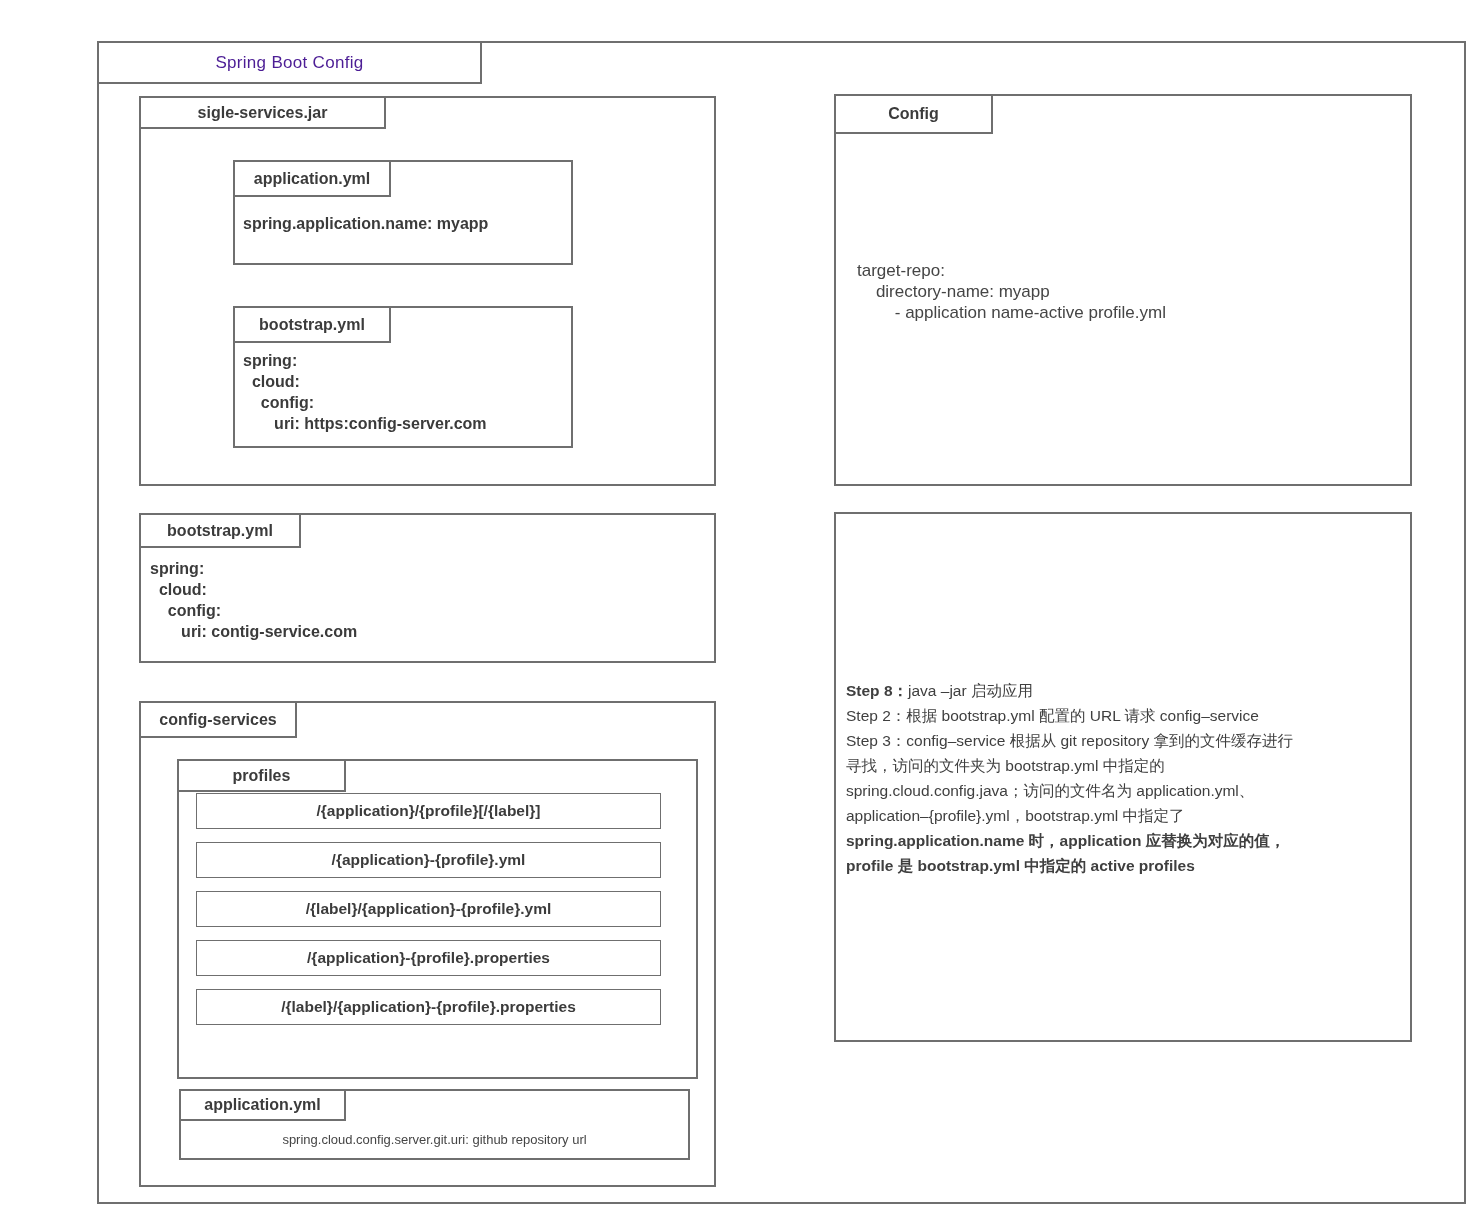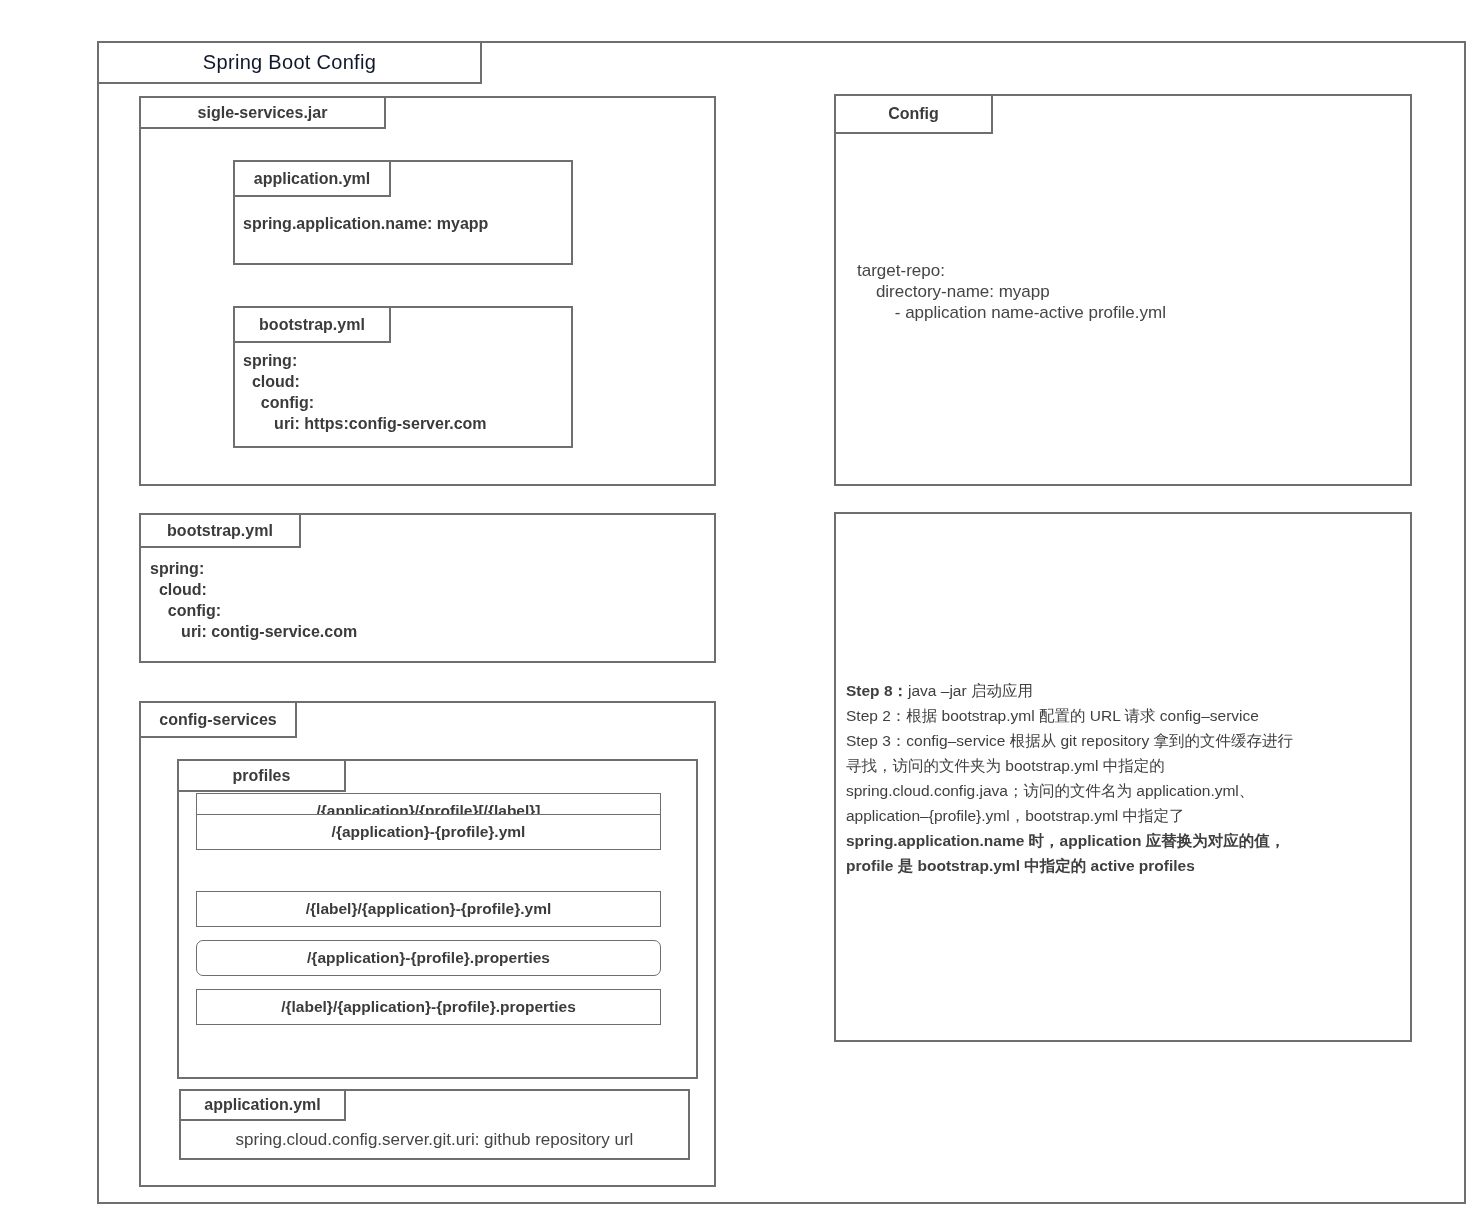--- a/index.html
+++ b/index.html
@@ -29,22 +29,22 @@
     display: flex;
     align-items: center;
     justify-content: center;
     font-weight: 700;
     font-size: 16px;
     color: #3b3b3b;
     z-index: 3;
   }
   .title-tab {
     font-weight: 400;
-    font-size: 20px;
-    color: #0f172a;
+    font-size: 17px;
+    color: #4c1d95;
     letter-spacing: 0.3px;
     text-align: center;
   }
   .yml {
     position: absolute;
     white-space: pre;
     font-weight: 700;
     font-size: 16px;
     line-height: 21px;
     color: #3b3b3b;
@@ -74,21 +74,21 @@
     font-size: 15.5px;
     color: #3b3b3b;
     z-index: 2;
   }
   .center-line {
     position: absolute;
     display: flex;
     align-items: center;
     justify-content: center;
     font-weight: 400;
-    font-size: 17px;
+    font-size: 13px;
     color: #454545;
     z-index: 2;
   }
   .steps {
     position: absolute;
     left: 846px;
     top: 678px;
     width: 556px;
     font-size: 15.5px;
     line-height: 25px;
@@ -140,23 +140,23 @@
   <div class="tab" style="left:139px; top:701px; width:158px; height:37px;">
     <span>config-services</span>
   </div>
 
   <div class="box" style="left:177px; top:759px; width:521px; height:320px;"></div>
   <div class="tab" style="left:177px; top:759px; width:169px; height:33px;">
     <span>profiles</span>
   </div>
 
   <div class="res-row" style="top:793px;">/{application}/{profile}[/{label}]</div>
-  <div class="res-row" style="top:814px;">/{application}-{profile}.yml</div>
+  <div class="res-row" style="top:842px;">/{application}-{profile}.yml</div>
   <div class="res-row" style="top:891px;">/{label}/{application}-{profile}.yml</div>
-  <div class="res-row" style="top:940px;border-radius:7px;">/{application}-{profile}.properties</div>
+  <div class="res-row" style="top:940px;">/{application}-{profile}.properties</div>
   <div class="res-row" style="top:989px;">/{label}/{application}-{profile}.properties</div>
 
   <div class="box" style="left:179px; top:1089px; width:511px; height:71px;"></div>
   <div class="tab" style="left:179px; top:1089px; width:167px; height:32px;">
     <span>application.yml</span>
   </div>
   <div class="center-line" style="left:179px; top:1121px; width:511px; height:37px;">spring.cloud.config.server.git.uri: github repository url</div>
 
   <div class="box" style="left:834px; top:94px; width:578px; height:392px;"></div>
   <div class="tab" style="left:834px; top:94px; width:159px; height:40px;">

